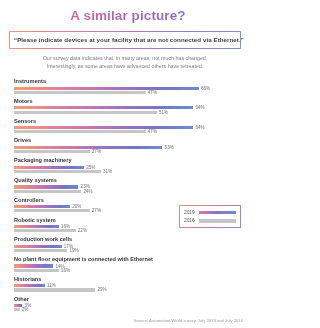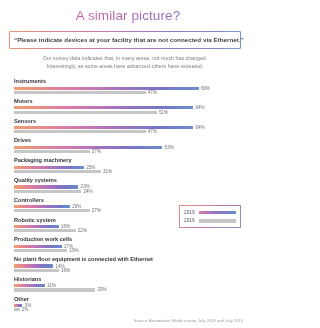--- a/index.html
+++ b/index.html
@@ -13,21 +13,21 @@
     background: #ffffff;
     font-family: "Liberation Sans", sans-serif;
     overflow: hidden;
     position: relative;
   }
 
   
   .title {
     text-align: center;
     font-size: 13.5px;
-    font-weight: normal;
+    font-weight: bold;
     letter-spacing: 0.1px;
     margin: 8px 0 0 6px;
     background: linear-gradient(90deg, #e8699a 0%, #d2649f 25%, #a469b4 55%, #7b6fc4 80%, #6f73c8 100%);
     -webkit-background-clip: text;
     background-clip: text;
     color: transparent;
     -webkit-text-fill-color: transparent;
     line-height: 16px;
   }
 

